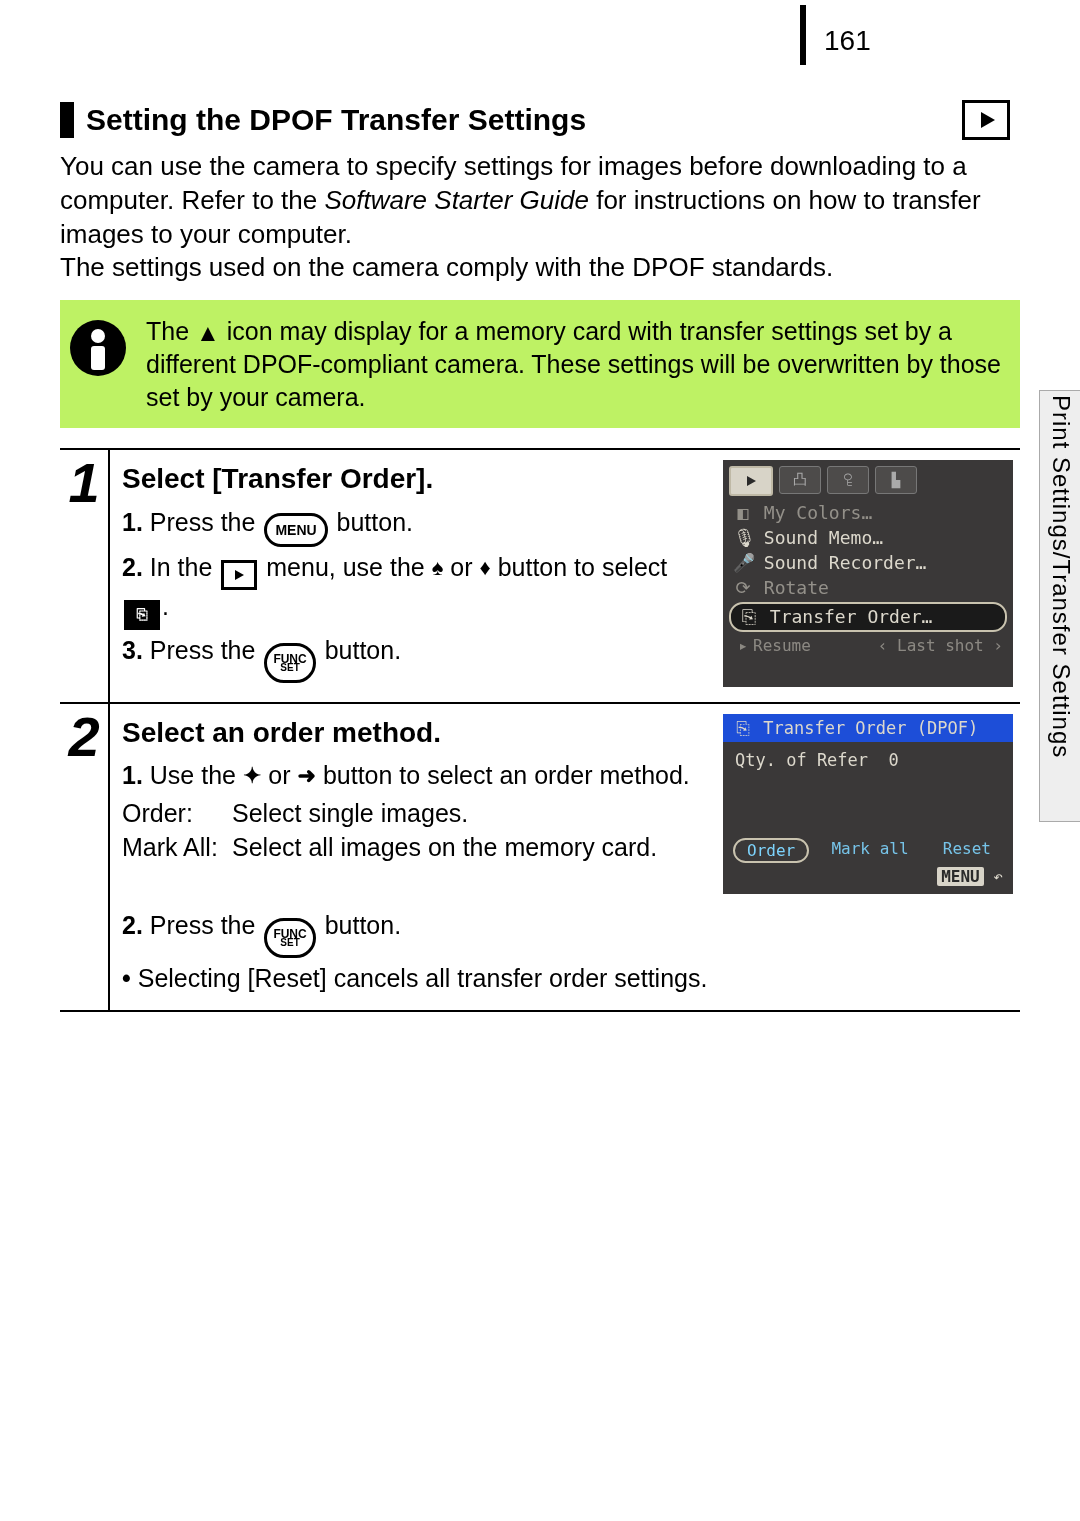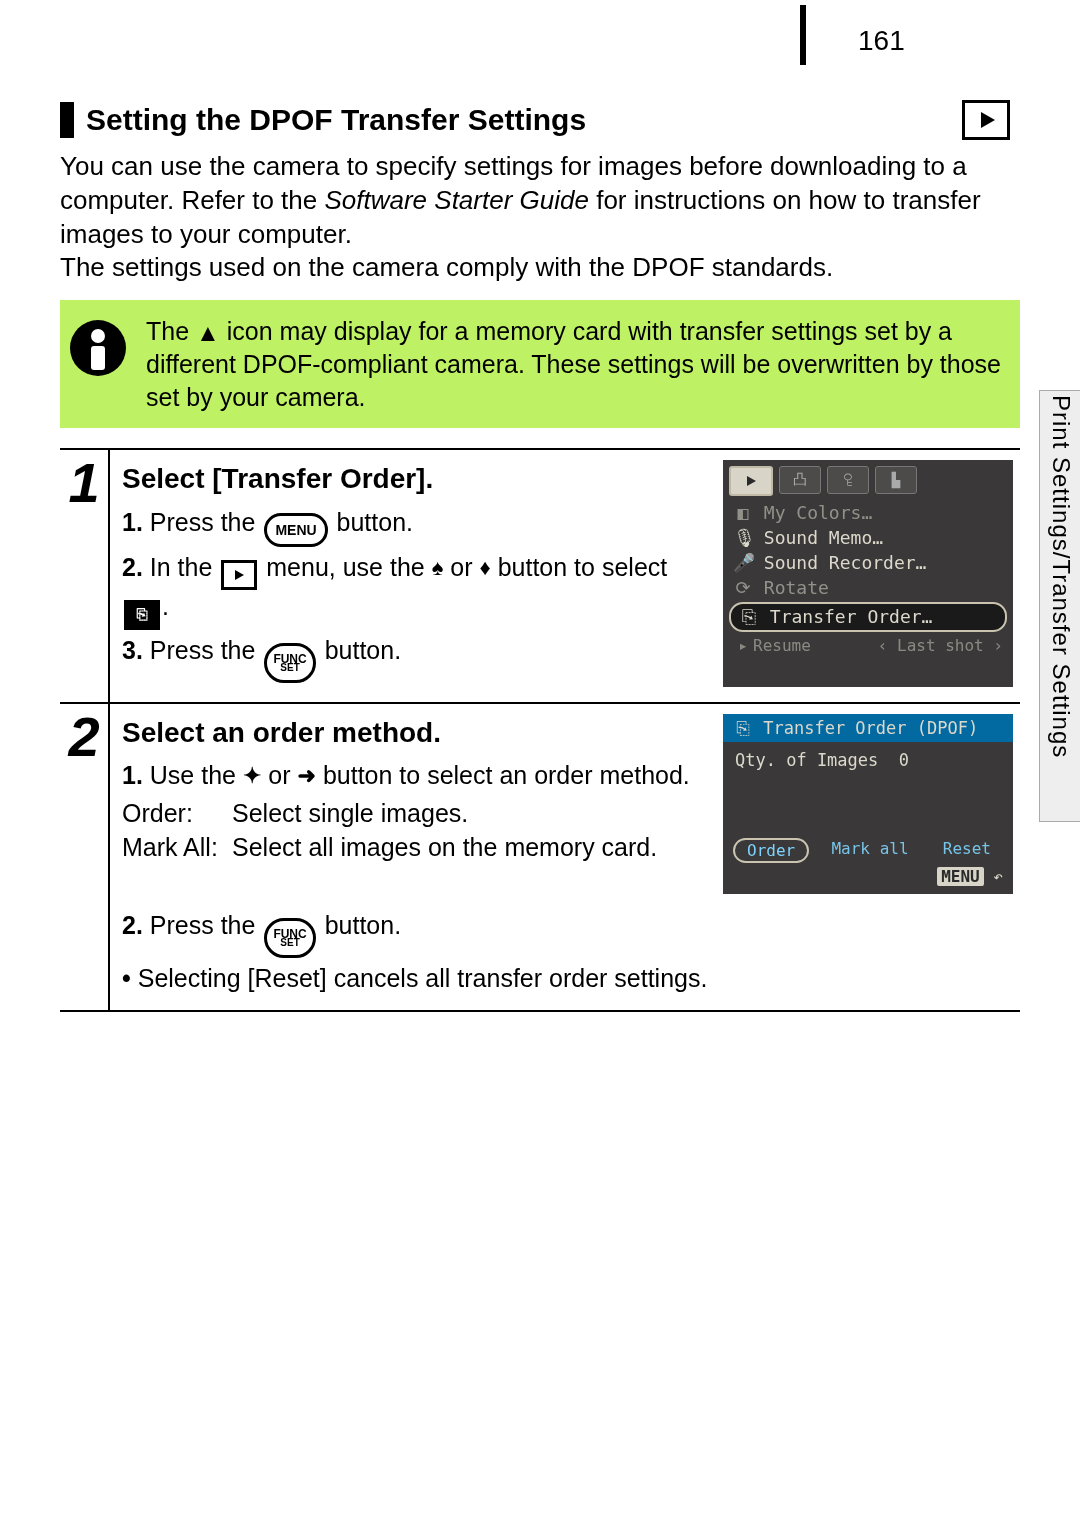--- a/index.html
+++ b/index.html
@@ -20,21 +20,21 @@
     position: absolute;
     top: 5px;
     left: 800px;
     width: 6px;
     height: 60px;
     background: #000;
   }
   .page-number {
     position: absolute;
     top: 25px;
-    left: 858px;
+    left: 824px;
     font-size: 28px;
   }
   .section-title-row {
     display: flex;
     align-items: center;
     margin-top: 70px;
     margin-bottom: 10px;
   }
   .title-bar {
     width: 14px;
@@ -241,21 +241,21 @@
     display: flex;
     justify-content: space-between;
     padding: 2px 10px;
     font-size: 16px;
     opacity: 0.5;
     gap: 21px;
   }
   .lcd-glyph { display:inline-block; width:20px; text-align:center; }
 
   .lcd2-title {
-    background: #0369a1;
+    background: #1d4ed8;
     padding: 4px 10px;
     font-size: 17px;
   }
   .lcd2-body {
     padding: 8px 12px 4px 12px;
     min-height: 80px;
     font-size: 17px;
   }
   .lcd2-btnrow {
     display:flex;
@@ -419,21 +419,21 @@
                 <div class="def-term">Mark All:</div>
                 <div class="def-desc">Select all images on the memory card.</div>
               </div>
             </div>
           </div>
         </div>
 
         <div class="lcd">
           <div class="lcd2-title"><span class="lcd-glyph">⎘</span> <span>Transfer Order (DPOF)</span></div>
           <div class="lcd2-body">
-            <span>Qty. of Images</span>&nbsp;&nbsp;<span>0</span>
+            <span>Qty. of Refer</span>&nbsp;&nbsp;<span>0</span>
           </div>
           <div class="lcd2-btnrow">
             <div class="lcd2-btn">Order</div>
             <div class="lcd2-btn dim">Mark all</div>
             <div class="lcd2-btn dim">Reset</div>
           </div>
           <div class="lcd2-menu"><span class="menu-badge">MENU</span> ↶</div>
         </div>
       </div>
       <div class="step-text-col" style="width:100%; flex:0 0 100%;">

